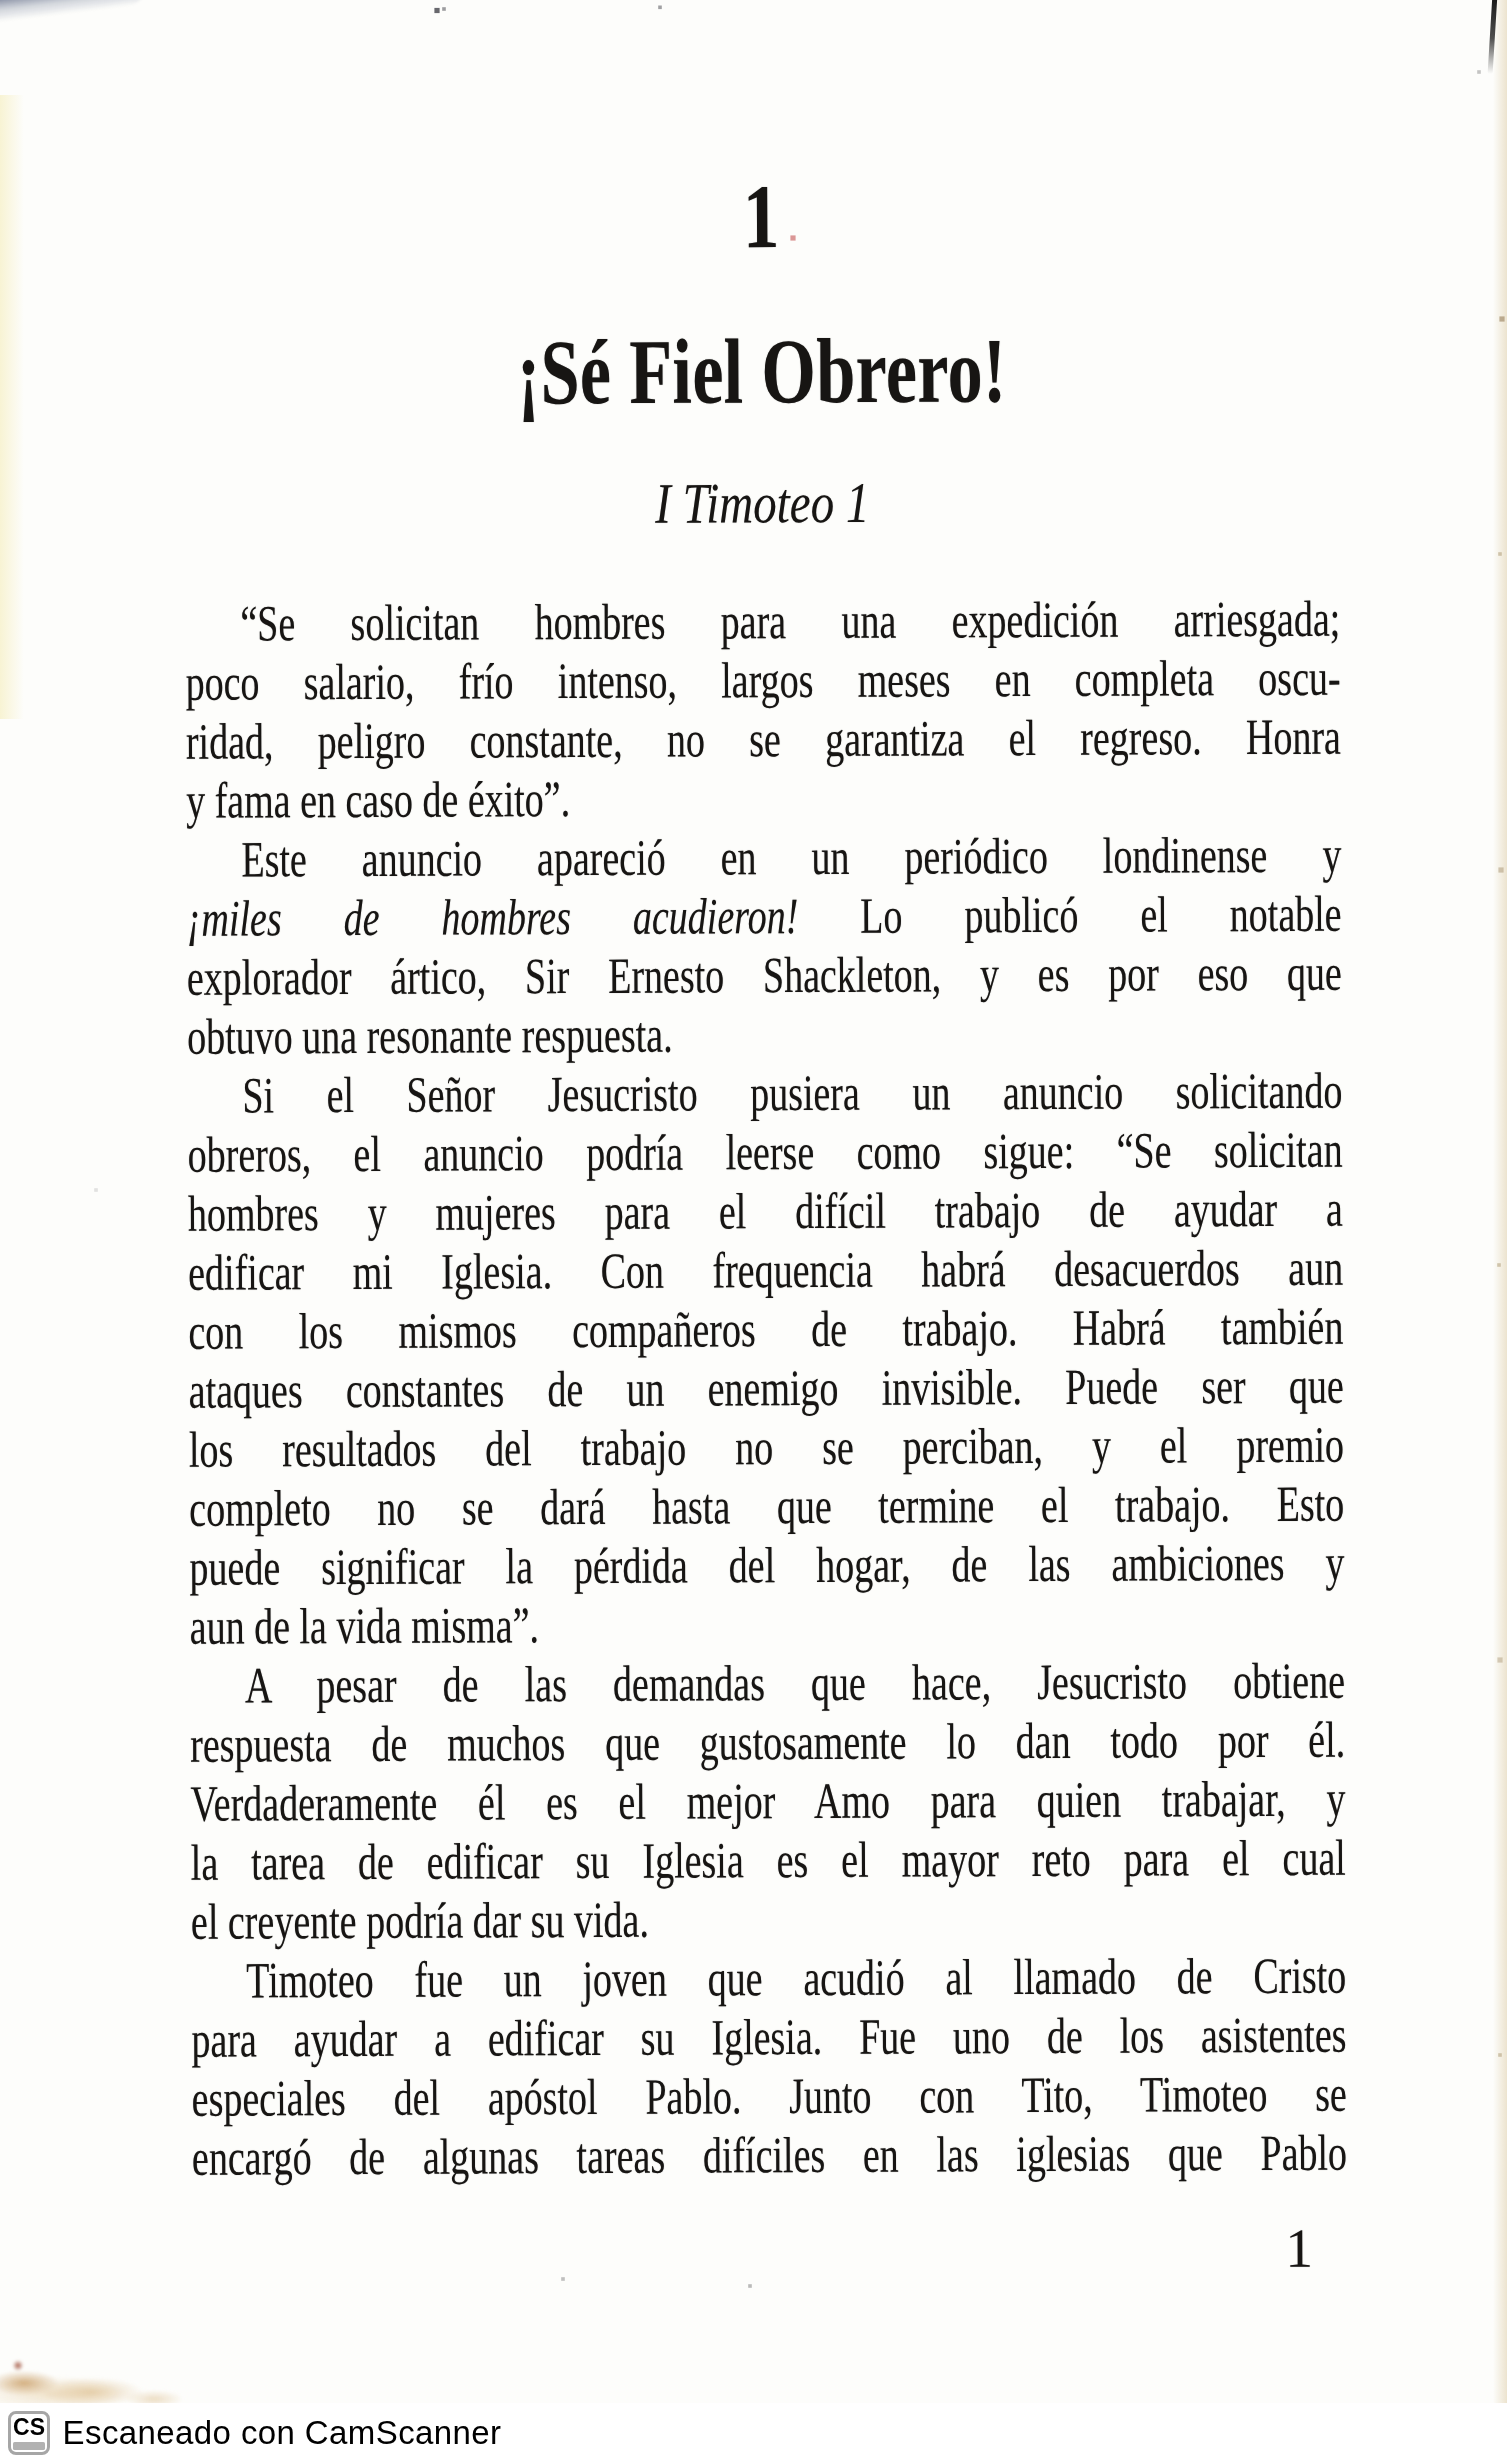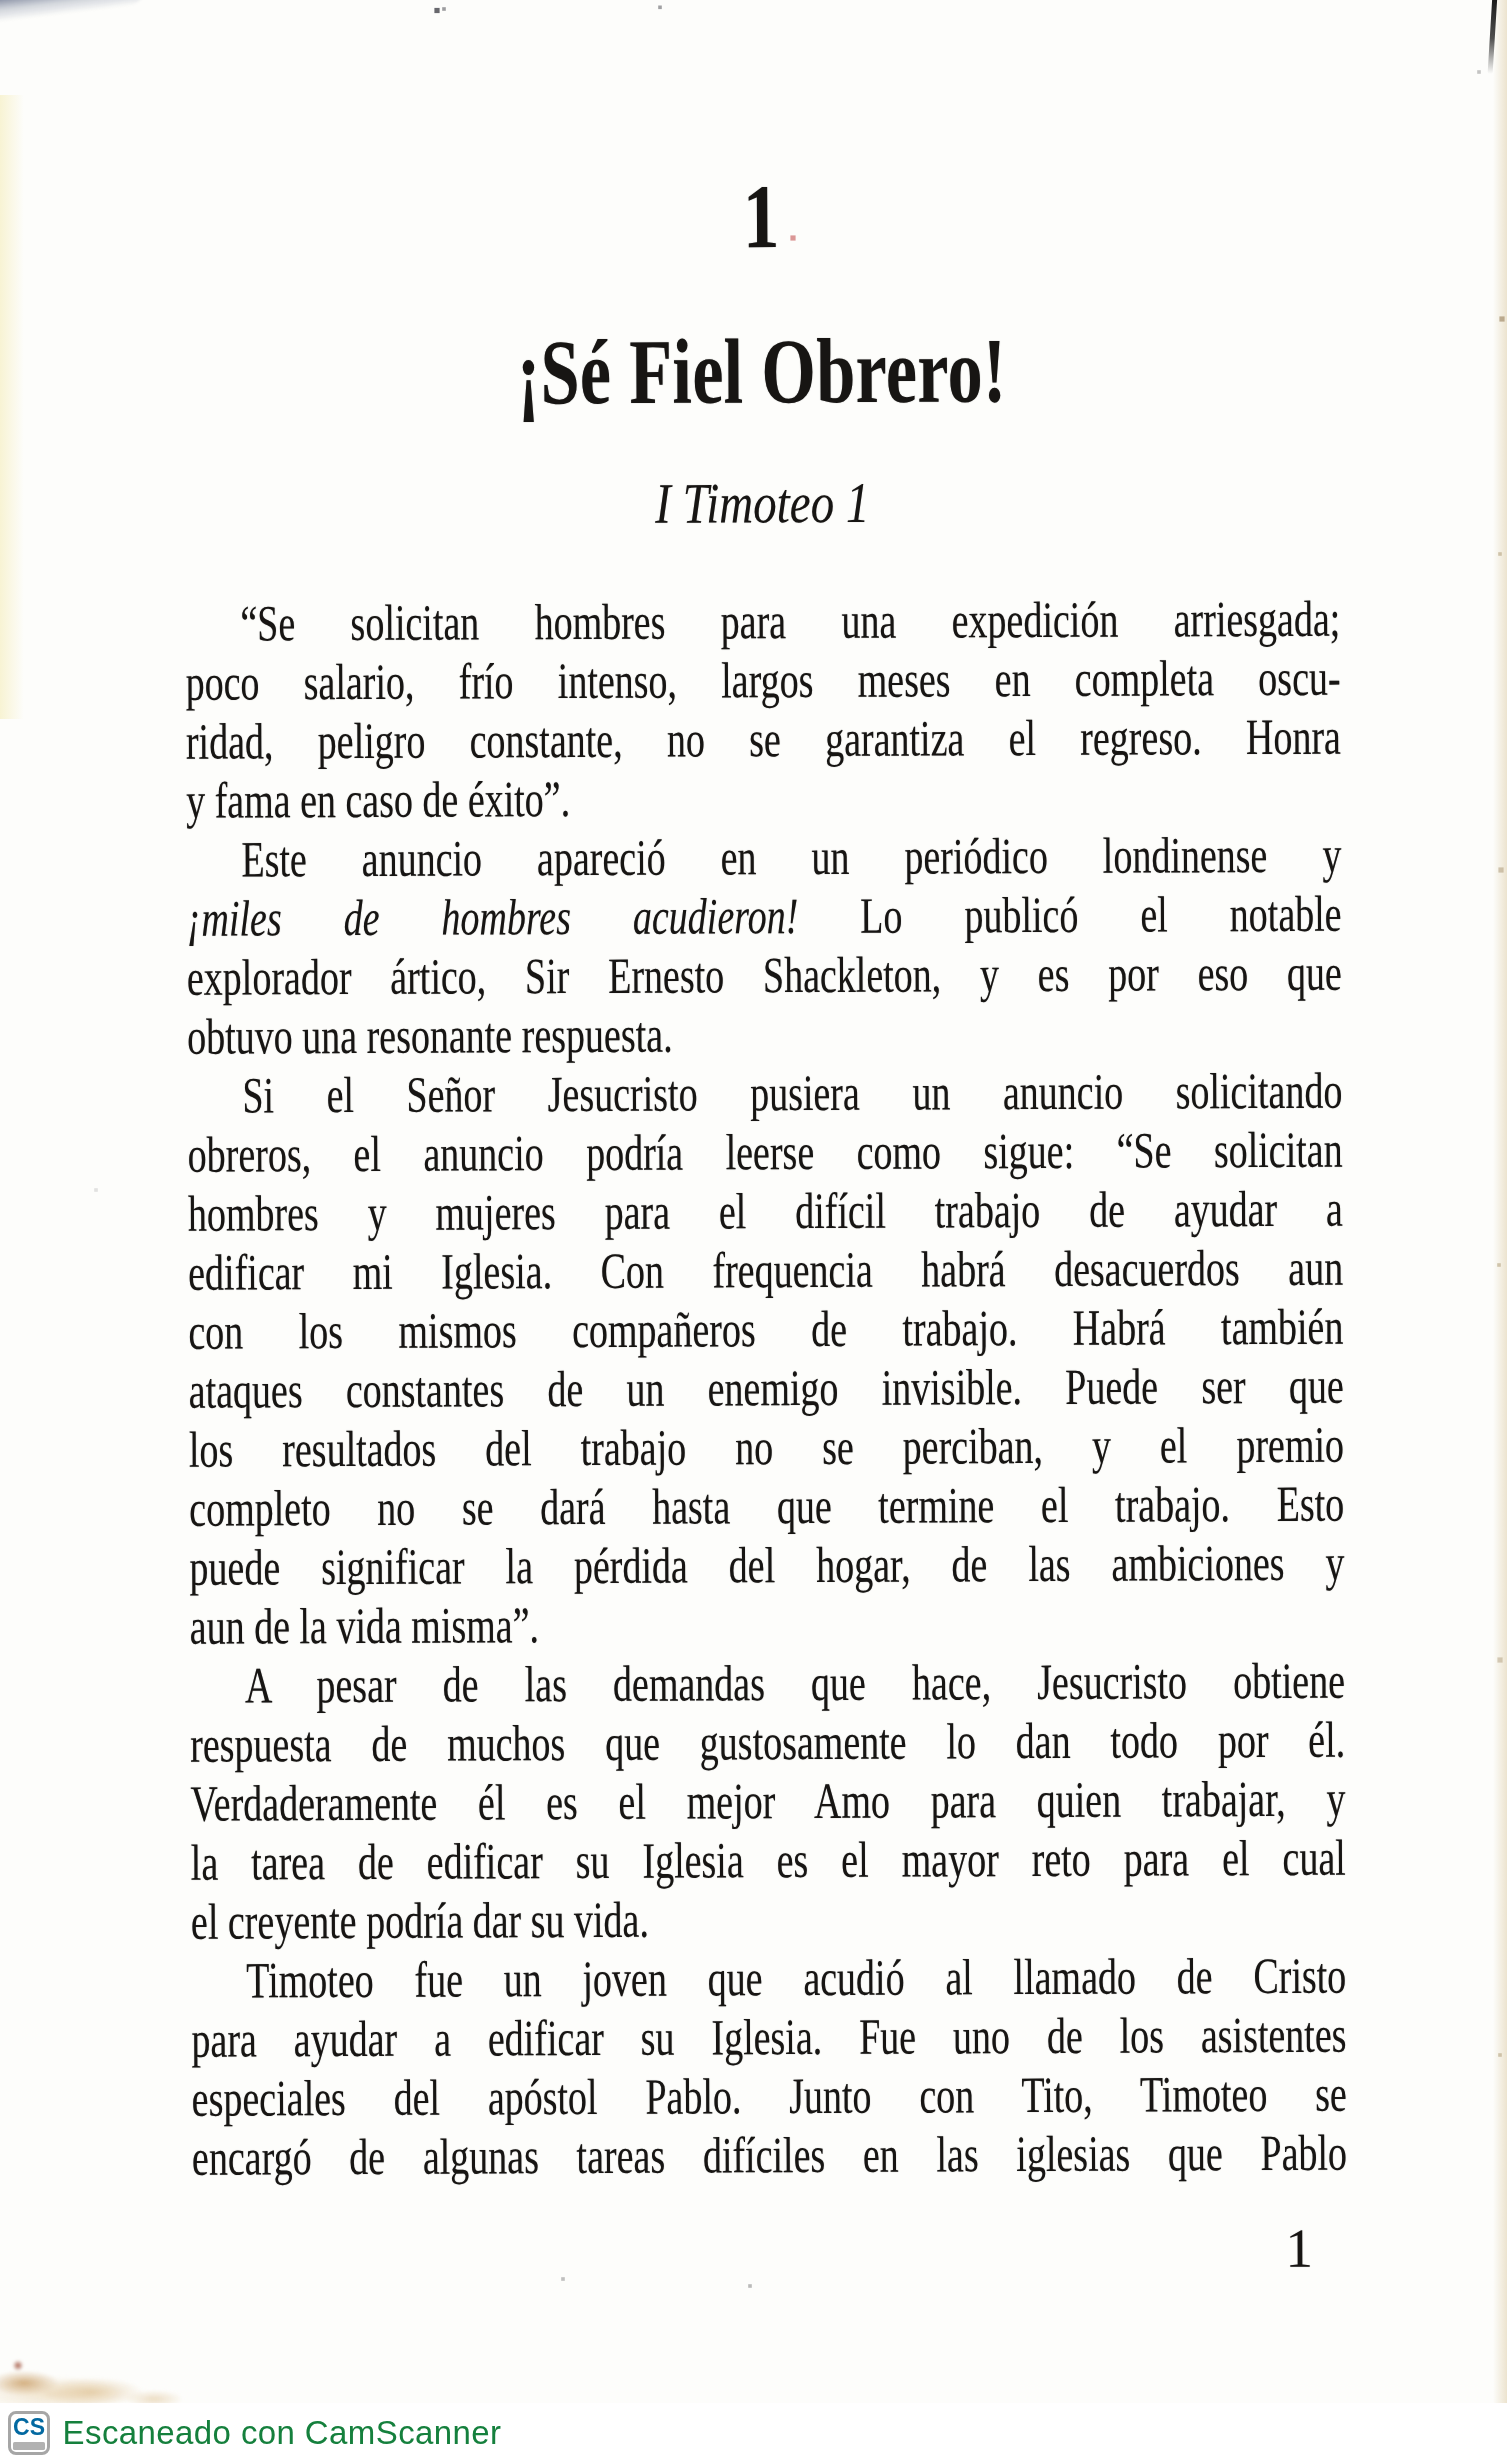--- a/index.html
+++ b/index.html
@@ -107,28 +107,28 @@
     position:absolute;left:0;top:2403px;width:1507px;height:59px;
     background:#ffffff;display:flex;align-items:center;
     font-family:"Liberation Sans","DejaVu Sans",sans-serif;
   }
   .cs-logo{
     position:relative;margin-left:8px;width:36px;height:38px;
     border:3.2px solid #a6a6a6;border-radius:8px;background:#fff;
     display:flex;align-items:flex-start;justify-content:center;
   }
   .cs-txt{
-    font-size:23px;font-weight:bold;color:#0369a1;line-height:27px;letter-spacing:0;
+    font-size:23px;font-weight:bold;color:#000000;line-height:27px;letter-spacing:0;
   }
   .cs-bar{
     position:absolute;left:1.6px;right:1.6px;bottom:1.6px;height:8px;
     background:#b2b2b2;border-radius:1.6px;
   }
   .cs-label{
-    margin-left:12.6px;font-size:33px;color:#15803d;letter-spacing:0.4px;
+    margin-left:12.6px;font-size:33px;color:#000000;letter-spacing:0.4px;
   }
 </style>
 </head>
 <body>
 
 <div class="canvas">
 
   <div class="content">
     <div class="chapter">1</div>
     <div class="title">¡Sé Fiel Obrero!</div>

